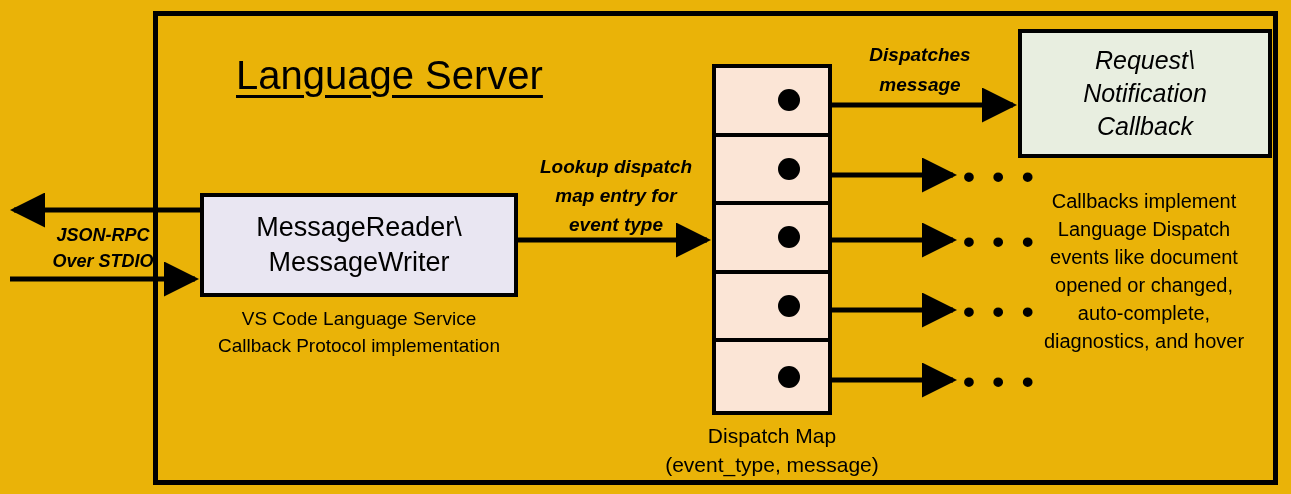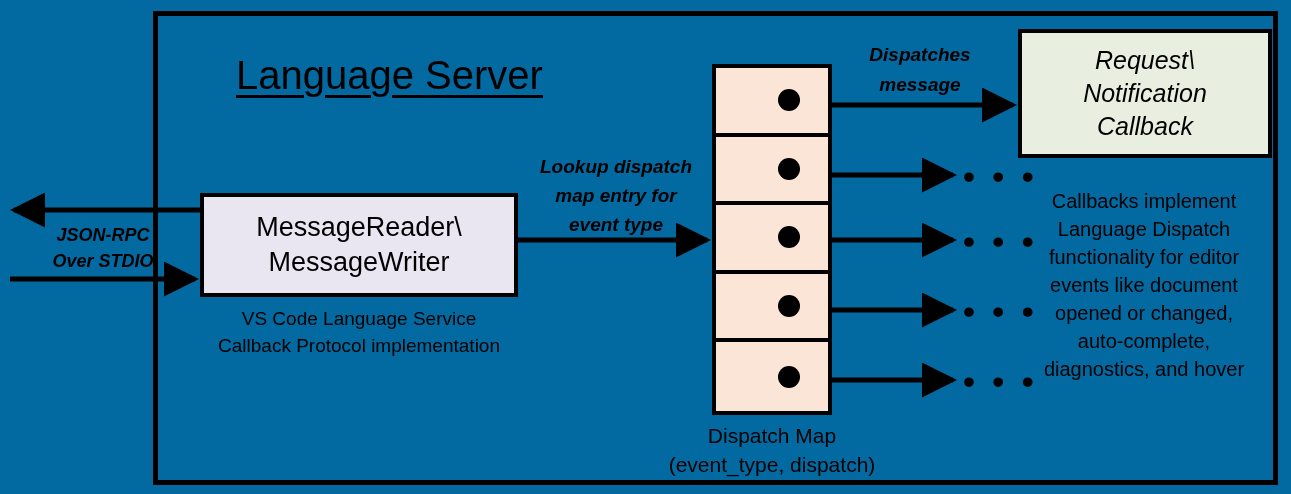--- a/index.html
+++ b/index.html
@@ -8,21 +8,21 @@
     background: #ffffff;
   }
   body {
     font-family: "Liberation Sans", sans-serif;
     color: #000000;
   }
   #canvas {
     position: relative;
     width: 1291px;
     height: 494px;
-    background: #0369a1;
+    background: #eab308;
     overflow: hidden;
   }
   .abs { position: absolute; }
 
   
   #server-boundary {
     left: 153px;
     top: 11px;
     width: 1125px;
     height: 474px;
@@ -277,38 +277,37 @@
     </div>
     <div class="map-row">
       <span class="row-dot"></span>
     </div>
     <div class="map-row">
       <span class="row-dot"></span>
     </div>
   </div>
   <div class="abs" id="dispatch-map-caption">
     <div>Dispatch Map</div>
-    <div>(event_type, dispatch)</div>
+    <div>(event_type, message)</div>
   </div>
 
   <div class="abs ellipsis" style="left:963px; top:166px;">• • •</div>
   <div class="abs ellipsis" style="left:963px; top:231px;">• • •</div>
   <div class="abs ellipsis" style="left:963px; top:301px;">• • •</div>
   <div class="abs ellipsis" style="left:963px; top:371px;">• • •</div>
 
   <div class="abs" id="callback-box">
     <div class="box-label">
       <div>Request\</div>
       <div>Notification</div>
       <div>Callback</div>
     </div>
   </div>
   <div class="abs" id="callback-caption">
     <div>Callbacks implement</div>
     <div>Language Dispatch</div>
-    <div>functionality for editor</div>
     <div>events like document</div>
     <div>opened or changed,</div>
     <div>auto-complete,</div>
     <div>diagnostics, and hover</div>
   </div>
 
 </div>
 
 </body></html>

